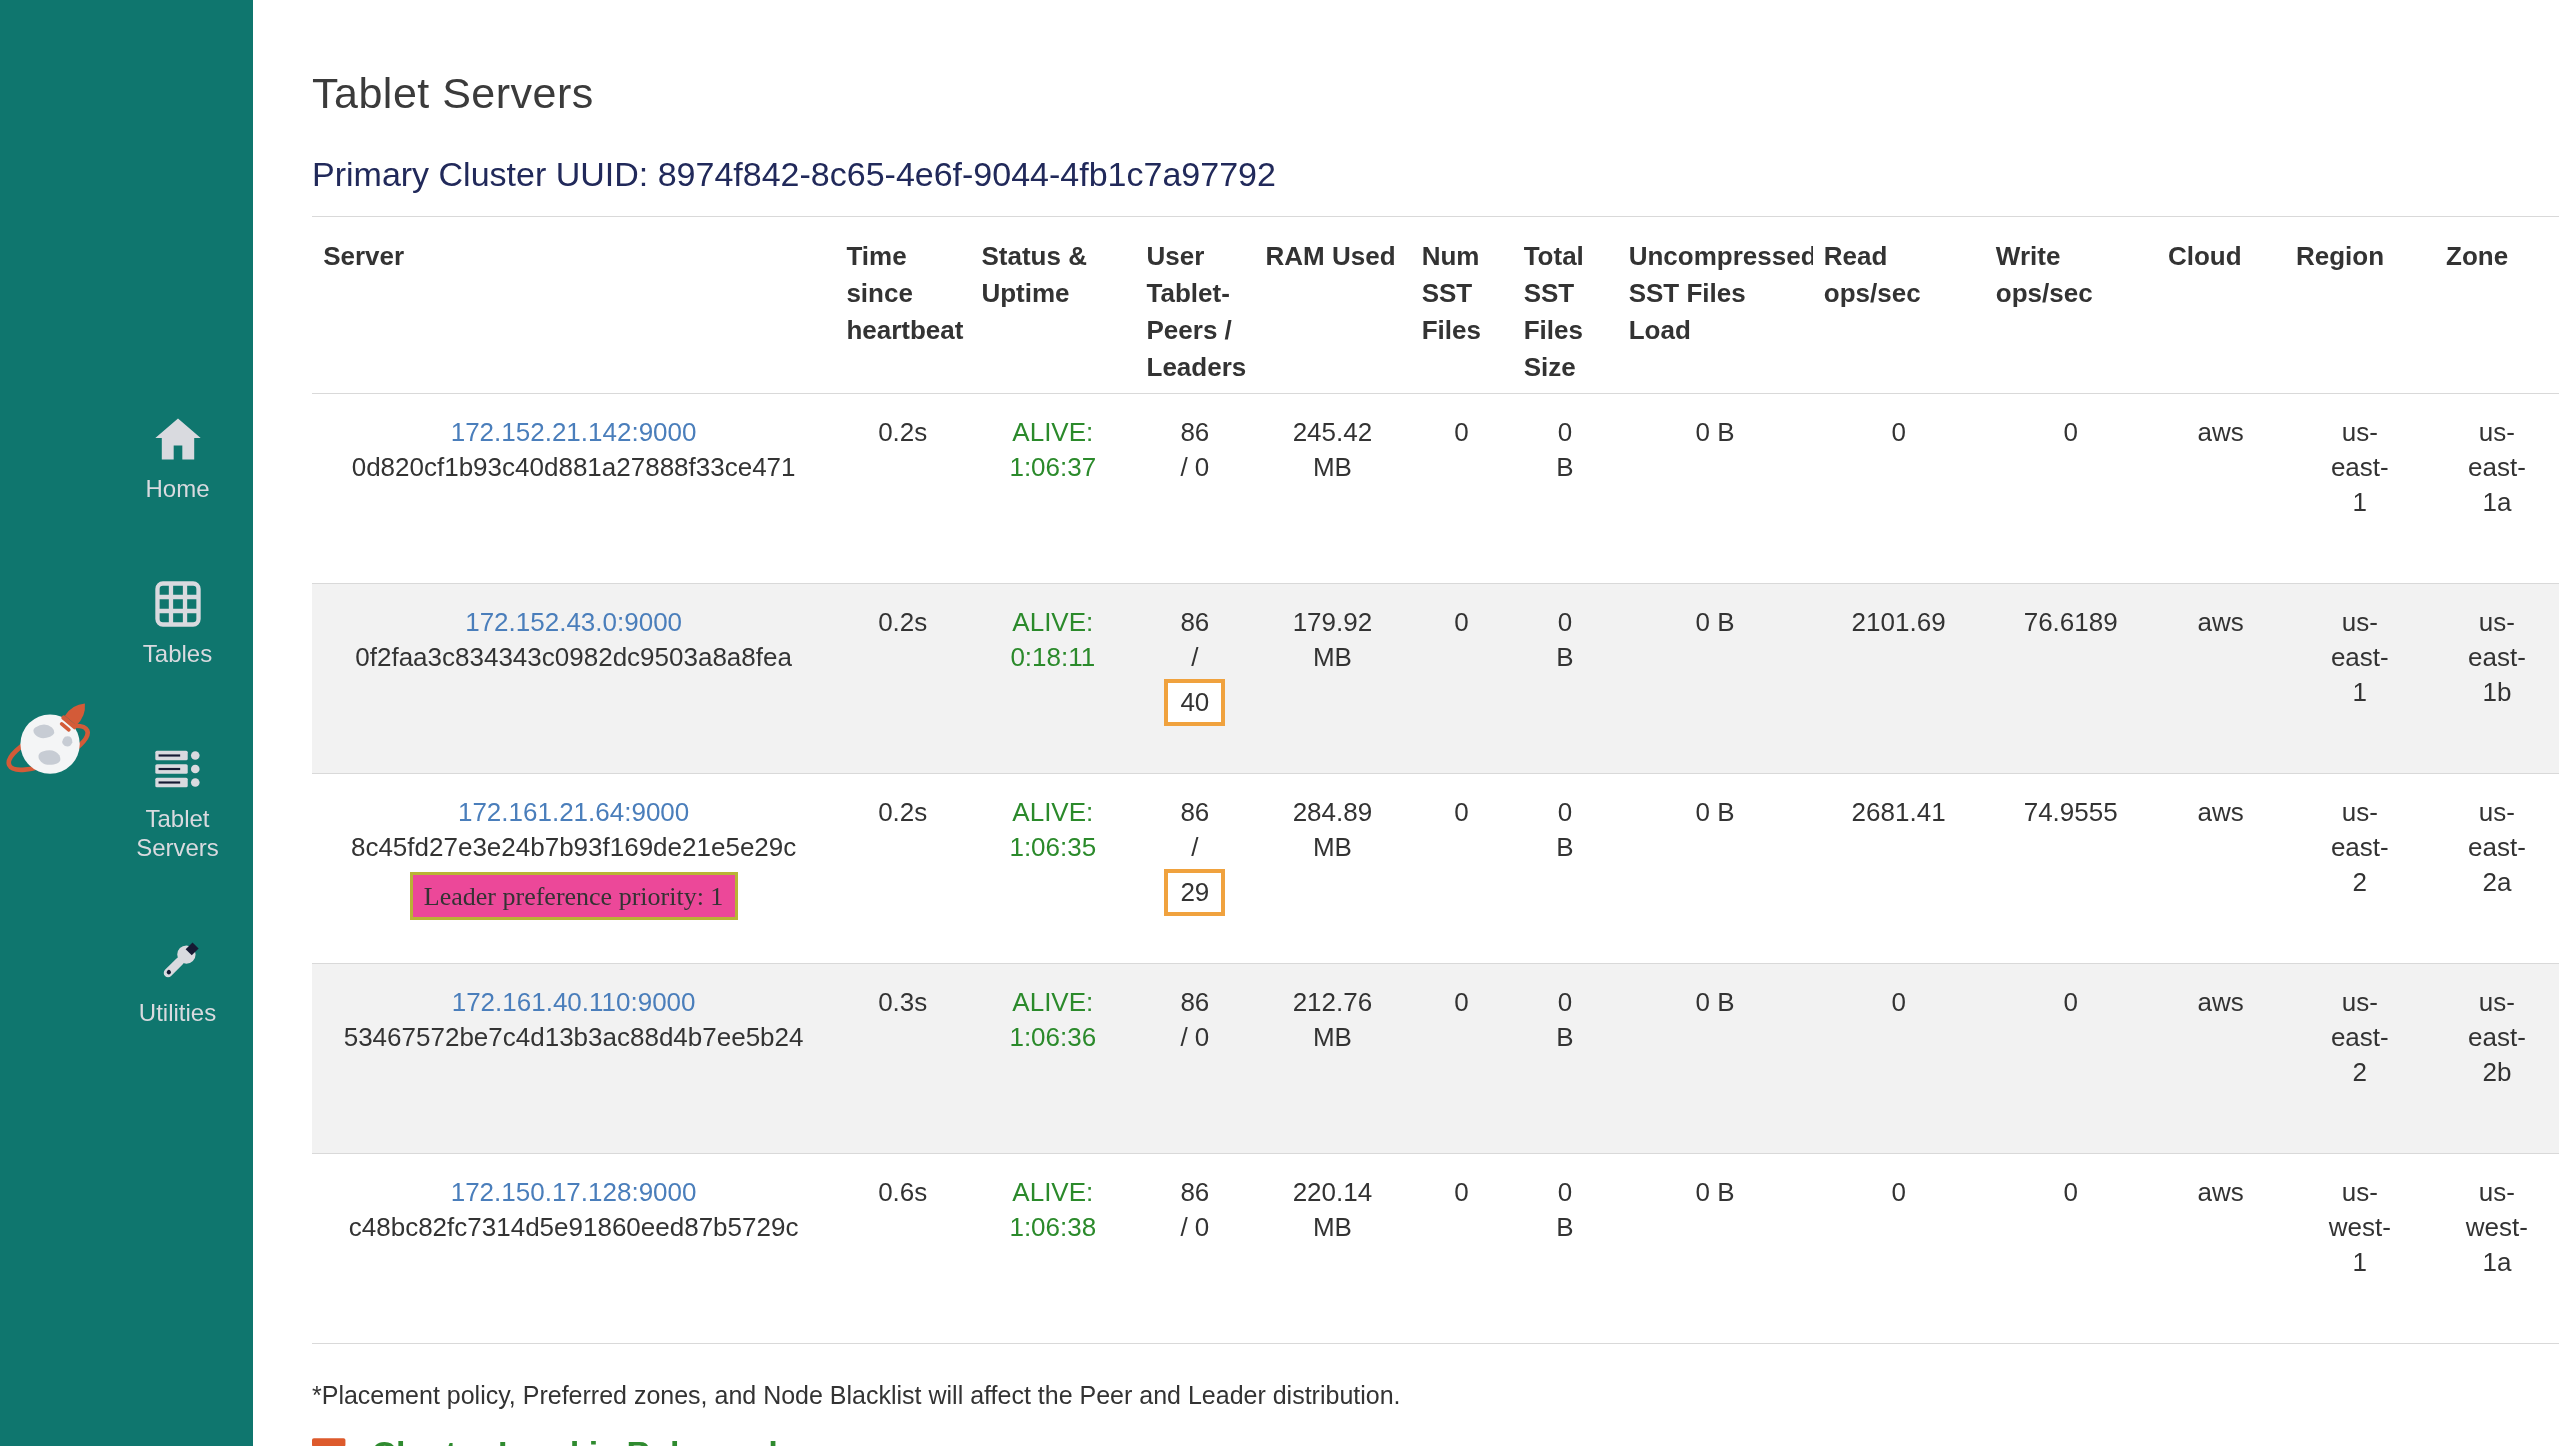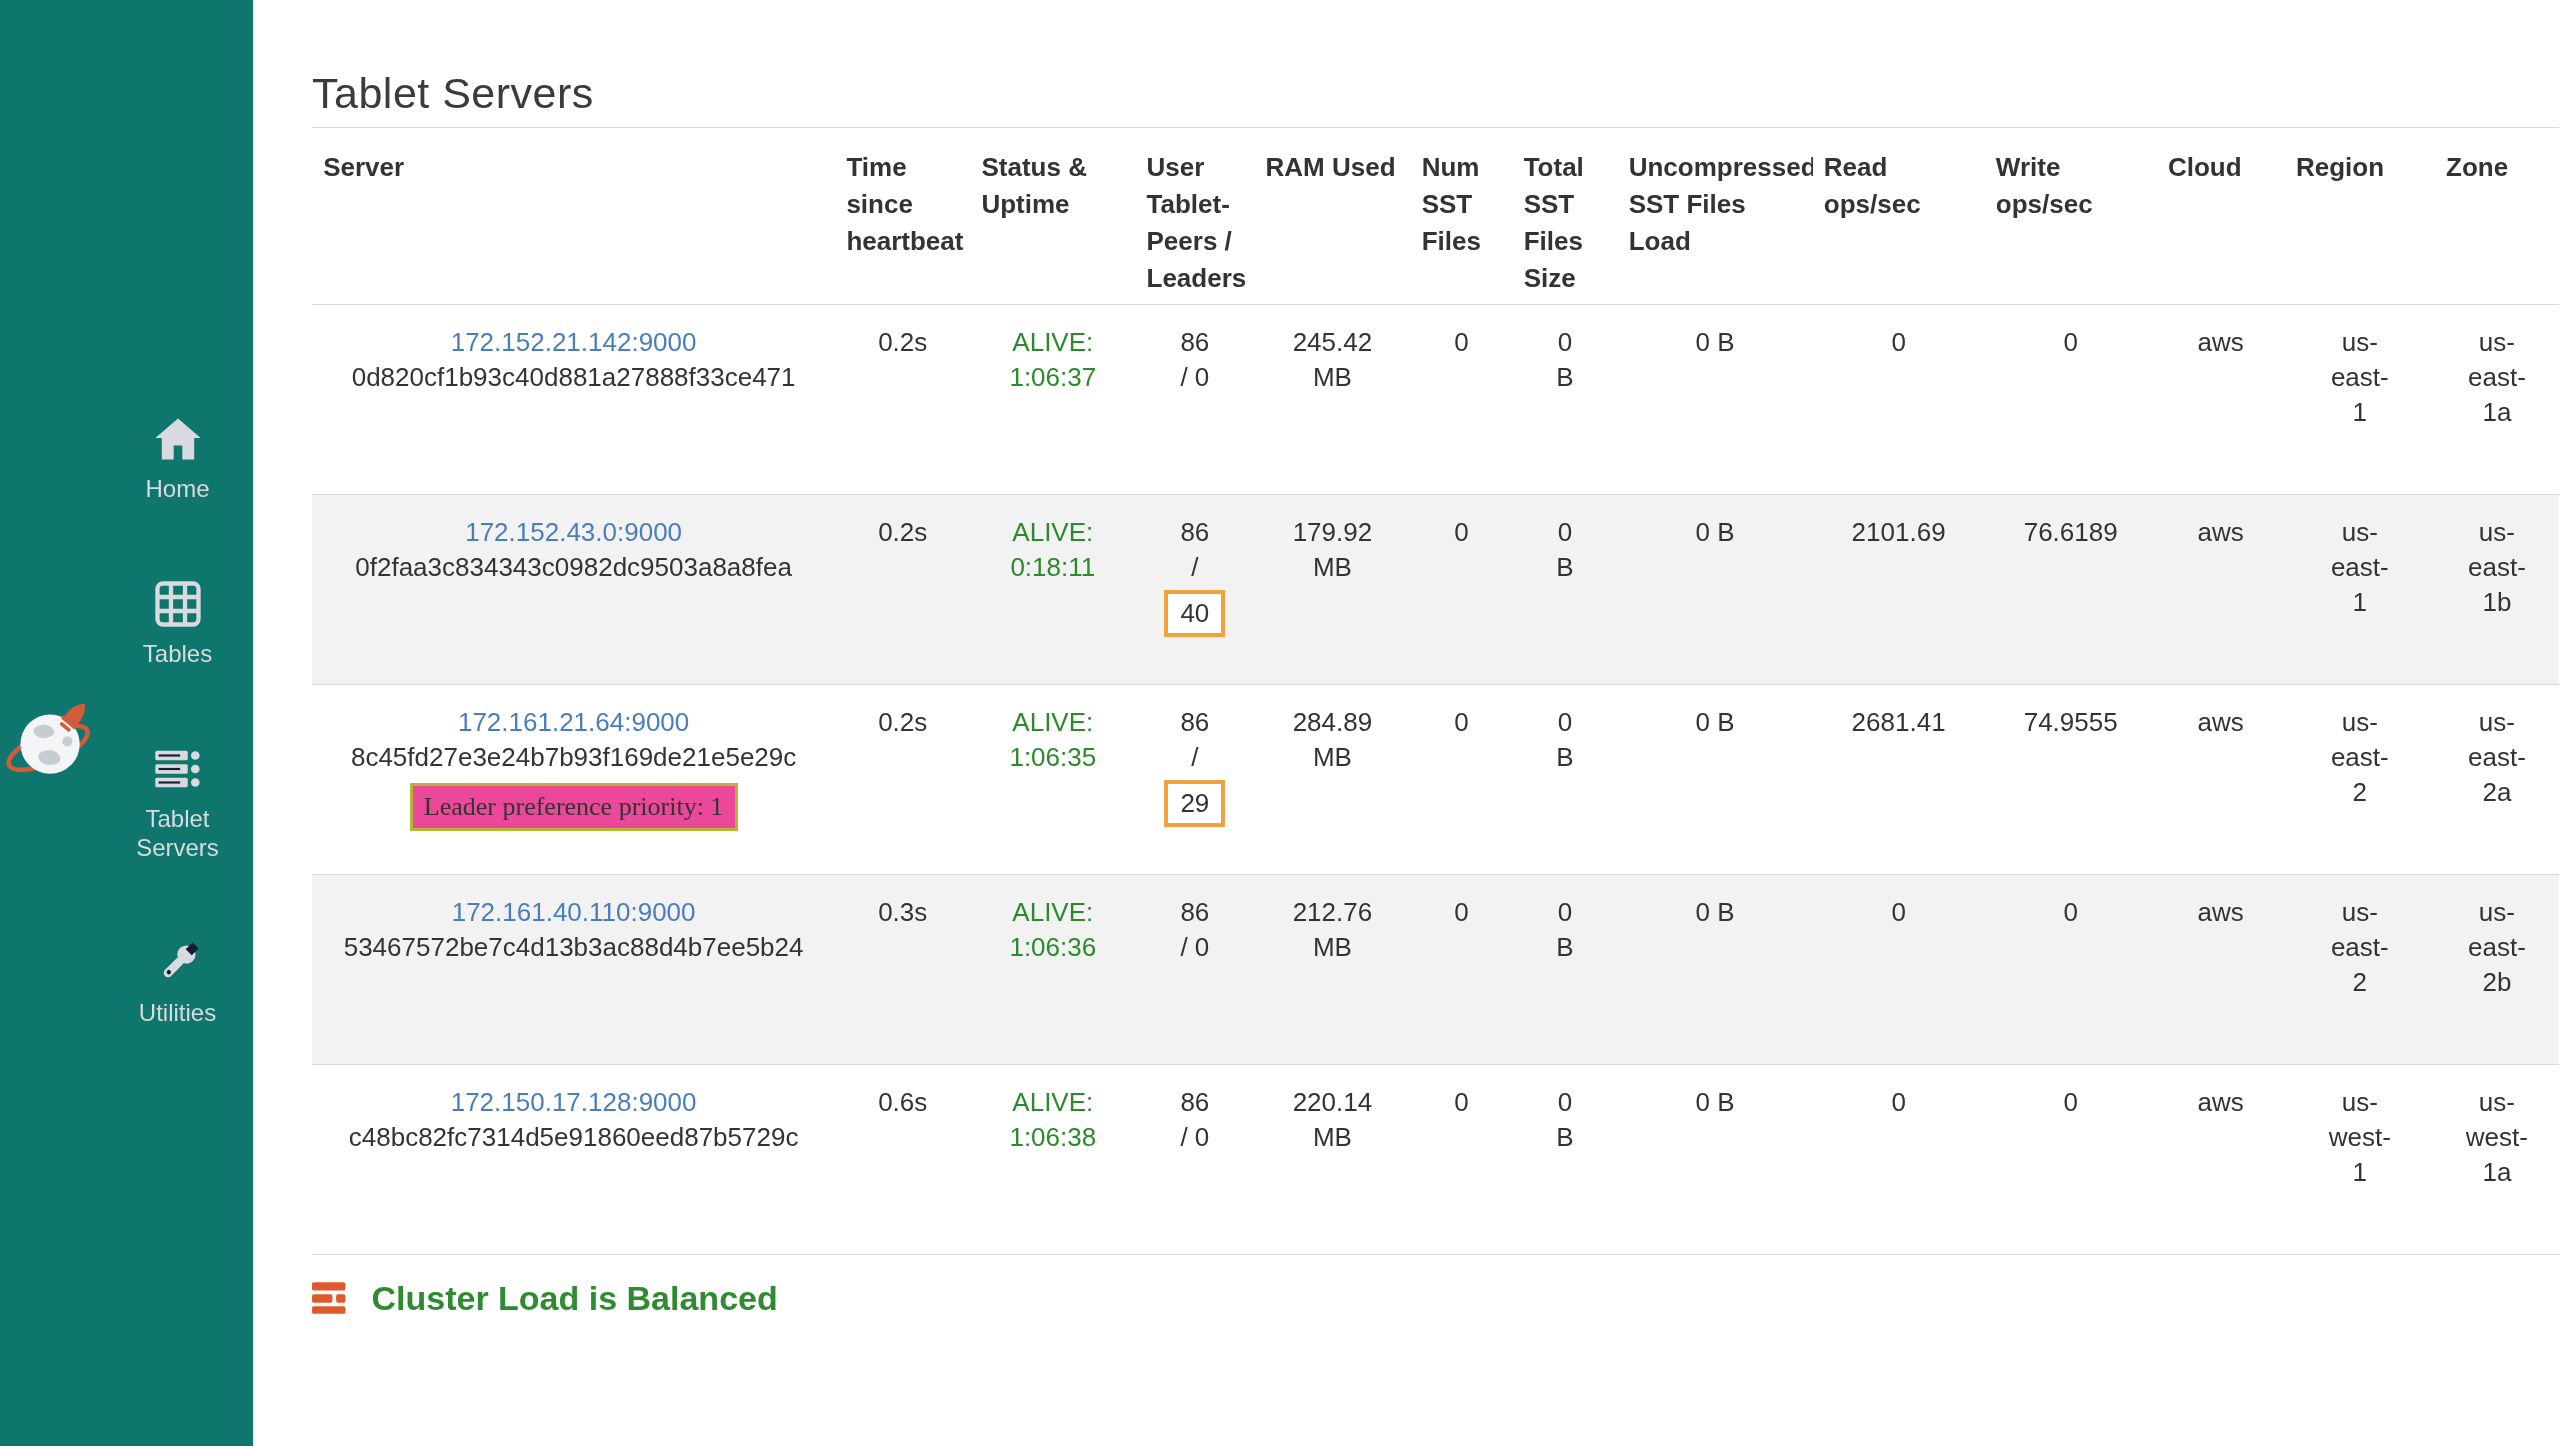--- a/index.html
+++ b/index.html
@@ -128,20 +128,21 @@
             </g>
           </svg>
         </span>
         <span class="nav-label">Utilities</span>
       </a>
     </nav>
   </aside>
 
   <main class="main">
     <h1 class="page-title">Tablet Servers</h1>
+    <h2 class="uuid-line">Primary Cluster UUID: 8974f842-8c65-4e6f-9044-4fb1c7a97792</h2>
 
     <table class="ts">
       <colgroup>
         <col class="c-server">
           <col class="c-hb">
           <col class="c-status">
           <col class="c-peers">
         <col class="c-ram">
           <col class="c-numsst">
           <col class="c-totsst">
@@ -301,20 +302,21 @@
           <td>0</td>
           <td>0</td>
           <td>aws</td>
           <td>us-<br>west-<br>1</td>
           <td>us-<br>west-<br>1a</td>
         </tr>
 
       </tbody>
     </table>
 
+    <div class="footer-note">*Placement policy, Preferred zones, and Node Blacklist will affect the Peer and Leader distribution.</div>
 
     <div class="load-heading">
       <span class="load-icon">
         <svg viewBox="0 0 42 34" width="39" height="32">
           <g fill="#dd5a2c">
             <rect x="0" y="0" width="36" height="9" rx="2"></rect>
             <rect x="0" y="13" width="22" height="9" rx="2"></rect>
             <rect x="26" y="13" width="10" height="9" rx="2"></rect>
             <rect x="0" y="26" width="36" height="8" rx="2"></rect>
           </g>

